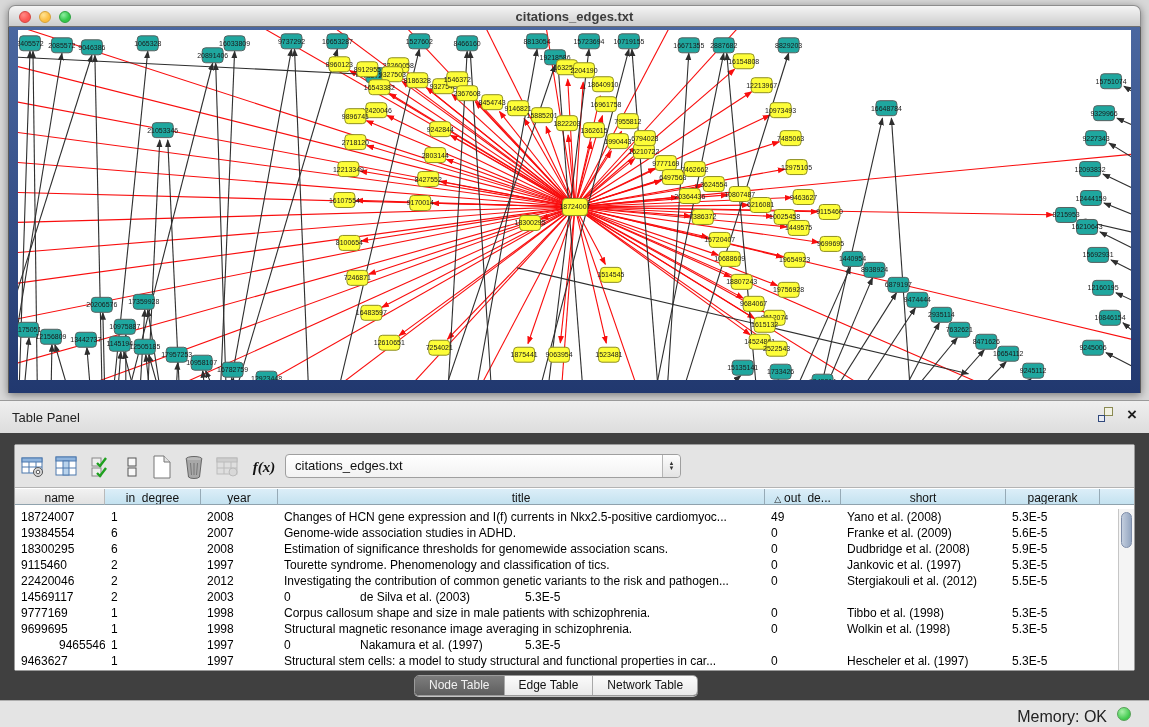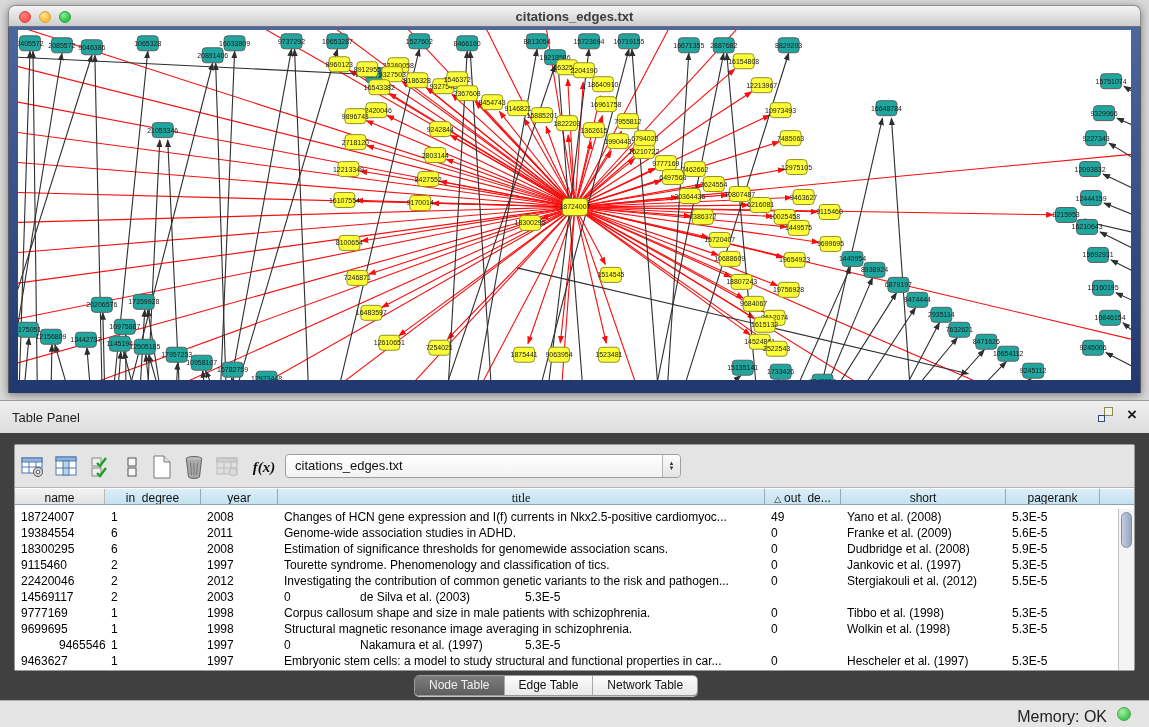--- a/index.html
+++ b/index.html
@@ -878,40 +878,40 @@
             <span>▲</span>
             <span>▼</span>
           </div>
       </div>
     </div>
 
     <div class="grid-head" id="grid-head">
         <div class="th plain" style="width: 90px;">name</div>
         <div class="th" style="width: 96px;">in_degree</div>
         <div class="th" style="width: 77px;">year</div>
-        <div class="th" style="width: 487px; font-family: Liberation Serif, serif;">title</div>
+        <div class="th" style="width: 487px;">title</div>
         <div class="th" style="width: 76px;"><span class="sort-tri">△</span>out_de...</div>
         <div class="th" style="width: 165px;">short</div>
         <div class="th" style="width: 94px;">pagerank</div>
         <div class="th fill"></div>
       </div>
     <div class="grid-body" id="grid-body">
         <div class="tr">
           <div class="td" style="width: 90px;">18724007</div>
           <div class="td" style="width: 96px;">1</div>
           <div class="td" style="width: 77px;">2008</div>
           <div class="td" style="width: 487px;">Changes of HCN gene expression and I(f) currents in Nkx2.5-positive cardiomyoc...</div>
           <div class="td" style="width: 76px;">49</div>
           <div class="td" style="width: 165px;">Yano et al. (2008)</div>
           <div class="td" style="width: 94px;">5.3E-5</div>
         </div>
         <div class="tr">
           <div class="td" style="width: 90px;">19384554</div>
           <div class="td" style="width: 96px;">6</div>
-          <div class="td" style="width: 77px;">2011</div>
+          <div class="td" style="width: 77px;">2007</div>
           <div class="td" style="width: 487px;">Genome-wide association studies in ADHD.</div>
           <div class="td" style="width: 76px;">0</div>
           <div class="td" style="width: 165px;">Franke et al. (2009)</div>
           <div class="td" style="width: 94px;">5.6E-5</div>
         </div>
         <div class="tr">
           <div class="td" style="width: 90px;">18300295</div>
           <div class="td" style="width: 96px;">6</div>
           <div class="td" style="width: 77px;">2008</div>
           <div class="td" style="width: 487px;">Estimation of significance thresholds for genomewide association scans.</div>
@@ -968,21 +968,21 @@
           <div class="td" style="width: 96px;">1</div>
           <div class="td" style="width: 77px;">1997</div>
           <div class="td" style="width: 76px;">0</div>
           <div class="td" style="width: 165px;">Nakamura et al. (1997)</div>
           <div class="td" style="width: 94px;">5.3E-5</div>
         </div>
         <div class="tr">
           <div class="td" style="width: 90px;">9463627</div>
           <div class="td" style="width: 96px;">1</div>
           <div class="td" style="width: 77px;">1997</div>
-          <div class="td" style="width: 487px;">Embryonic stem cells: a model to study structural and functional properties in car...</div>
+          <div class="td" style="width: 487px;">Structural stem cells: a model to study structural and functional properties in car...</div>
           <div class="td" style="width: 76px;">0</div>
           <div class="td" style="width: 165px;">Hescheler et al. (1997)</div>
           <div class="td" style="width: 94px;">5.3E-5</div>
         </div>
       </div>
     <div class="vscroll">
       <div class="vthumb"></div>
     </div>
   </div>
 

